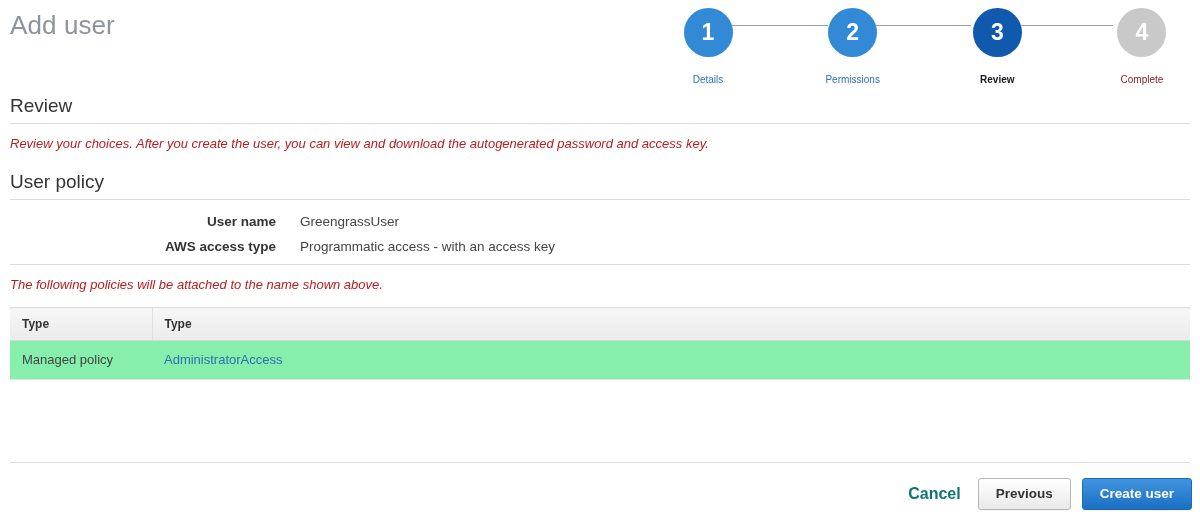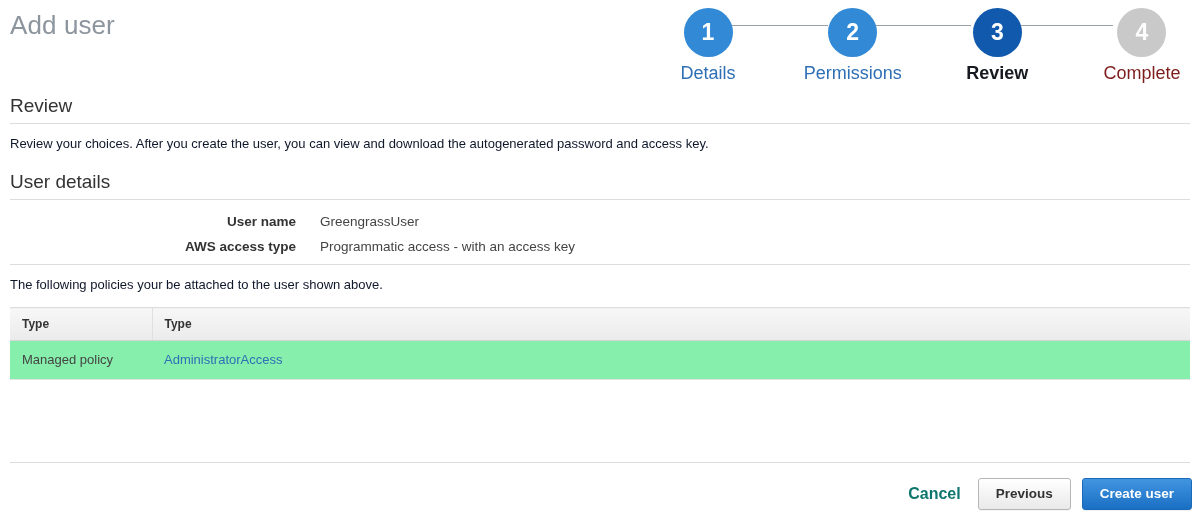--- a/index.html
+++ b/index.html
@@ -72,22 +72,22 @@
     top: 25px;
     height: 1px;
     background: #9aa0a6;
     z-index: 1;
   }
   .step-connector.c1 { left: 716px; width: 112px; }
   .step-connector.c2 { left: 858px; width: 113px; }
   .step-connector.c3 { left: 1001px; width: 112px; }
 
   .step-label {
-    margin-top: 8px;
-    font-size: 18px;
+    margin-top: 15px;
+    font-size: 10px;
     line-height: 16px;
     white-space: nowrap;
   }
   .step-label.link     { color: #2f6fb5; }
   .step-label.active   { color: #16191f; font-weight: 700; }
   .step-label.upcoming { color: #7f1d1d; }
 
   
   .content {
     position: relative;
@@ -99,34 +99,34 @@
     margin: 0;
     padding: 0 0 6px 10px;
   }
   .rule {
     height: 1px;
     background: #dcdcdc;
     margin: 0 10px;
   }
   .section-desc {
     font-size: 13px;
-    color: #0f172a;
+    color: #b91c1c;
     padding: 11px 10px 0 10px;
     line-height: 17px;
+    font-style: italic;
   }
 
   
   .detail-list {
     padding-top: 14px;
   }
   .detail-row {
     display: flex;
     align-items: baseline;
     margin-bottom: 10px;
-    margin-left: 20px;
   }
   .detail-label {
     width: 300px;
     text-align: right;
     font-size: 13.5px;
     font-weight: 700;
     color: #333333;
     padding-right: 24px;
     box-sizing: border-box;
   }
@@ -254,36 +254,36 @@
 
   </div>
 </div>
 
 <div class="content">
 
   <h2 class="section-heading">Review</h2>
   <div class="rule"></div>
   <div class="section-desc">Review your choices. After you create the user, you can view and download the autogenerated password and access key.</div>
 
-  <h2 class="section-heading" style="padding-top:19px;">User details</h2>
+  <h2 class="section-heading" style="padding-top:19px;">User policy</h2>
   <div class="rule"></div>
 
   <div class="detail-list">
     <div class="detail-row">
       <div class="detail-label">User name</div>
       <div class="detail-value">GreengrassUser</div>
     </div>
     <div class="detail-row">
       <div class="detail-label">AWS access type</div>
       <div class="detail-value">Programmatic access - with an access key</div>
     </div>
   </div>
 
   <div class="rule"></div>
-  <div class="section-desc">The following policies your be attached to the user shown above.</div>
+  <div class="section-desc">The following policies will be attached to the name shown above.</div>
 
   <table class="policy-table">
     <thead>
       <tr>
         <th class="col-type">Type</th>
         <th>Type</th>
       </tr>
     </thead>
     <tbody>
       <tr>

